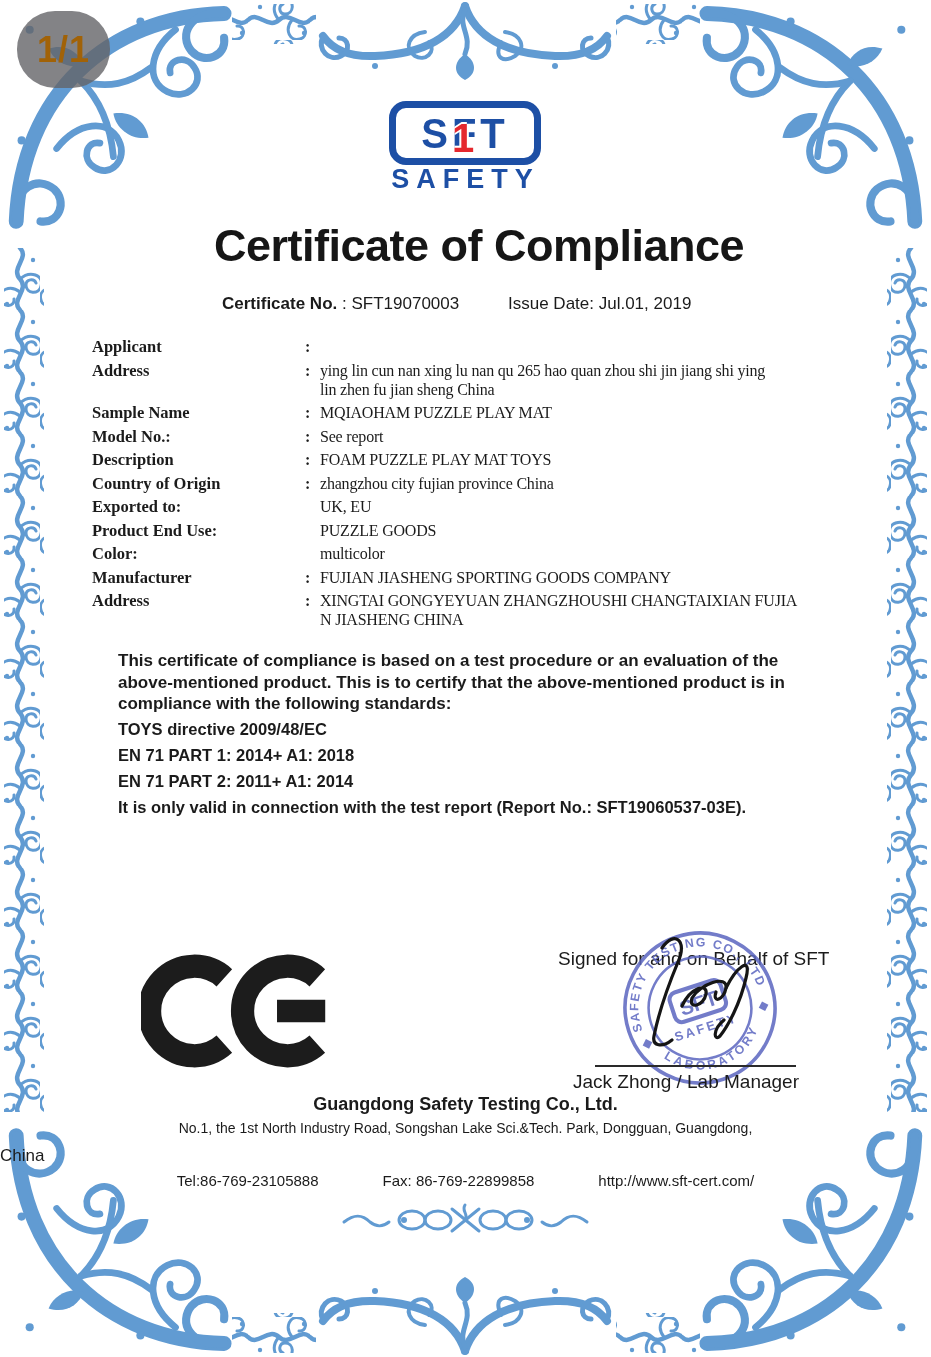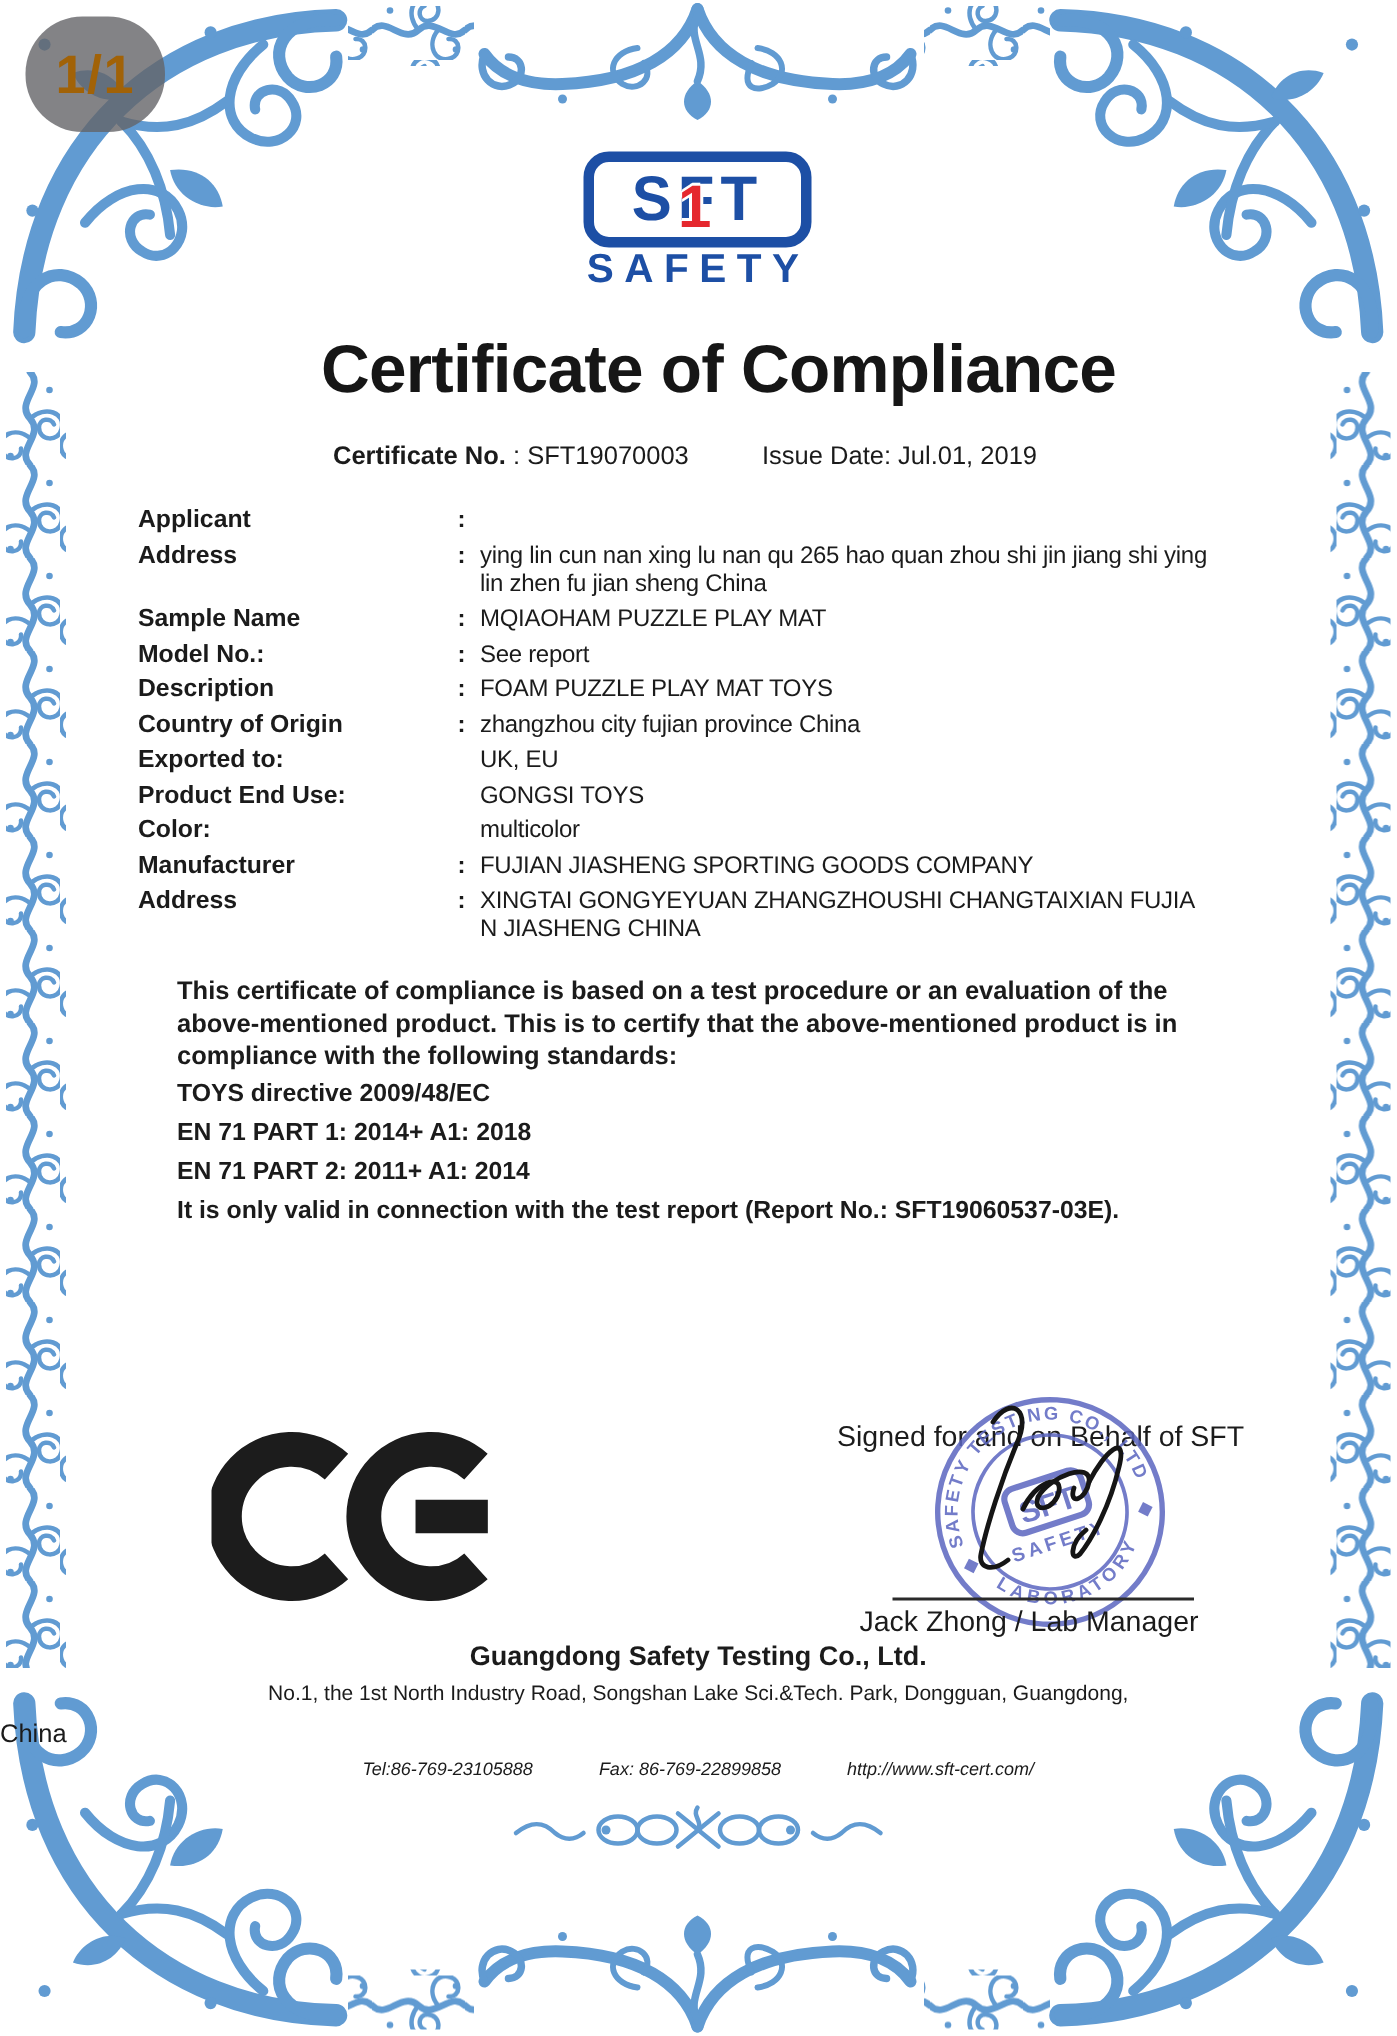--- a/index.html
+++ b/index.html
@@ -28,40 +28,40 @@
     text-shadow:-2px 0 0 #fff,2px 0 0 #fff,0 2px 0 #fff,0 -2px 0 #fff;z-index:2;
   }
   .logo-safety{left:0;right:0;top:164px;text-align:center;color:#1d4fa5;font-size:27px;font-weight:800;letter-spacing:7px;}
   
   .title{left:0;right:0;top:220px;text-align:center;font-size:45px;font-weight:700;letter-spacing:-0.5px;color:#161616;padding-left:27px;}
   
   .certline{top:294px;font-size:17px;}
   .certline b{font-weight:700;}
   
   .fields{left:92px;top:337px;width:758px;font-size:16px;}
-  .frow{display:flex;margin-bottom:4.5px;line-height:19px;}
+  .frow{display:flex;margin-bottom:4.5px;line-height:19px;font-family:Liberation Serif, serif;}
   .flabel{width:213px;font-weight:700;font-size:16.5px;flex:none;}
   .fcolon{width:15px;flex:none;font-weight:700;}
   .fvalue{flex:1;letter-spacing:-0.2px;}
   
   .statement{left:118px;top:650px;width:720px;font-weight:700;font-size:17px;line-height:21.5px;}
   .standards{left:118px;top:716px;width:720px;font-weight:700;font-size:16.5px;}
   .standards div{height:26px;line-height:26px;}
   
   .ce-svg{left:141px;top:944px;width:198px;height:134px;}
   .signedfor{left:558px;top:948px;font-size:19px;}
   .stamp-svg{left:620px;top:928px;width:160px;height:160px;}
   .sig-svg{left:628px;top:930px;width:150px;height:132px;z-index:4;}
   .sigline{left:595px;top:1065px;width:201px;border-top:2px solid #2a2a2a;}
   .signer{left:566px;top:1071px;width:240px;text-align:center;font-size:19px;}
   
   .f-company{left:0;right:0;top:1094px;text-align:center;font-weight:700;font-size:18px;}
   .f-addr1{left:0;right:0;top:1120px;text-align:center;font-size:14px;}
   .f-addr2{left:0;right:0;top:1146px;font-size:17px;}
-  .f-contact{left:0;right:0;top:1172px;text-align:center;font-size:12px;display:flex;justify-content:center;gap:44px;font-style:italic;}
+  .f-contact{left:0;right:0;top:1172px;text-align:center;font-size:15px;display:flex;justify-content:center;gap:64px;}
   .divider-svg{left:340px;top:1202px;width:251px;height:38px;}
 </style>
 </head>
 <body>
 
 <div class="page">
 
   <svg class="border-svg" viewBox="0 0 931 1357" aria-hidden="true">
     <defs>
       <g id="vtile" stroke="#619bd2" fill="none" stroke-linecap="round">
@@ -193,21 +193,21 @@
           <div class="flabel">Exported to:</div>
           <div class="fcolon"></div>
           <div class="fvalue">
             <div class="">UK, EU</div>
           </div>
         </div>
         <div class="frow">
           <div class="flabel">Product End Use:</div>
           <div class="fcolon"></div>
           <div class="fvalue">
-            <div class="">GONGSI TOYS</div>
+            <div class="">PUZZLE GOODS</div>
           </div>
         </div>
         <div class="frow">
           <div class="flabel">Color:</div>
           <div class="fcolon"></div>
           <div class="fvalue">
             <div class="">multicolor</div>
           </div>
         </div>
         <div class="frow">

